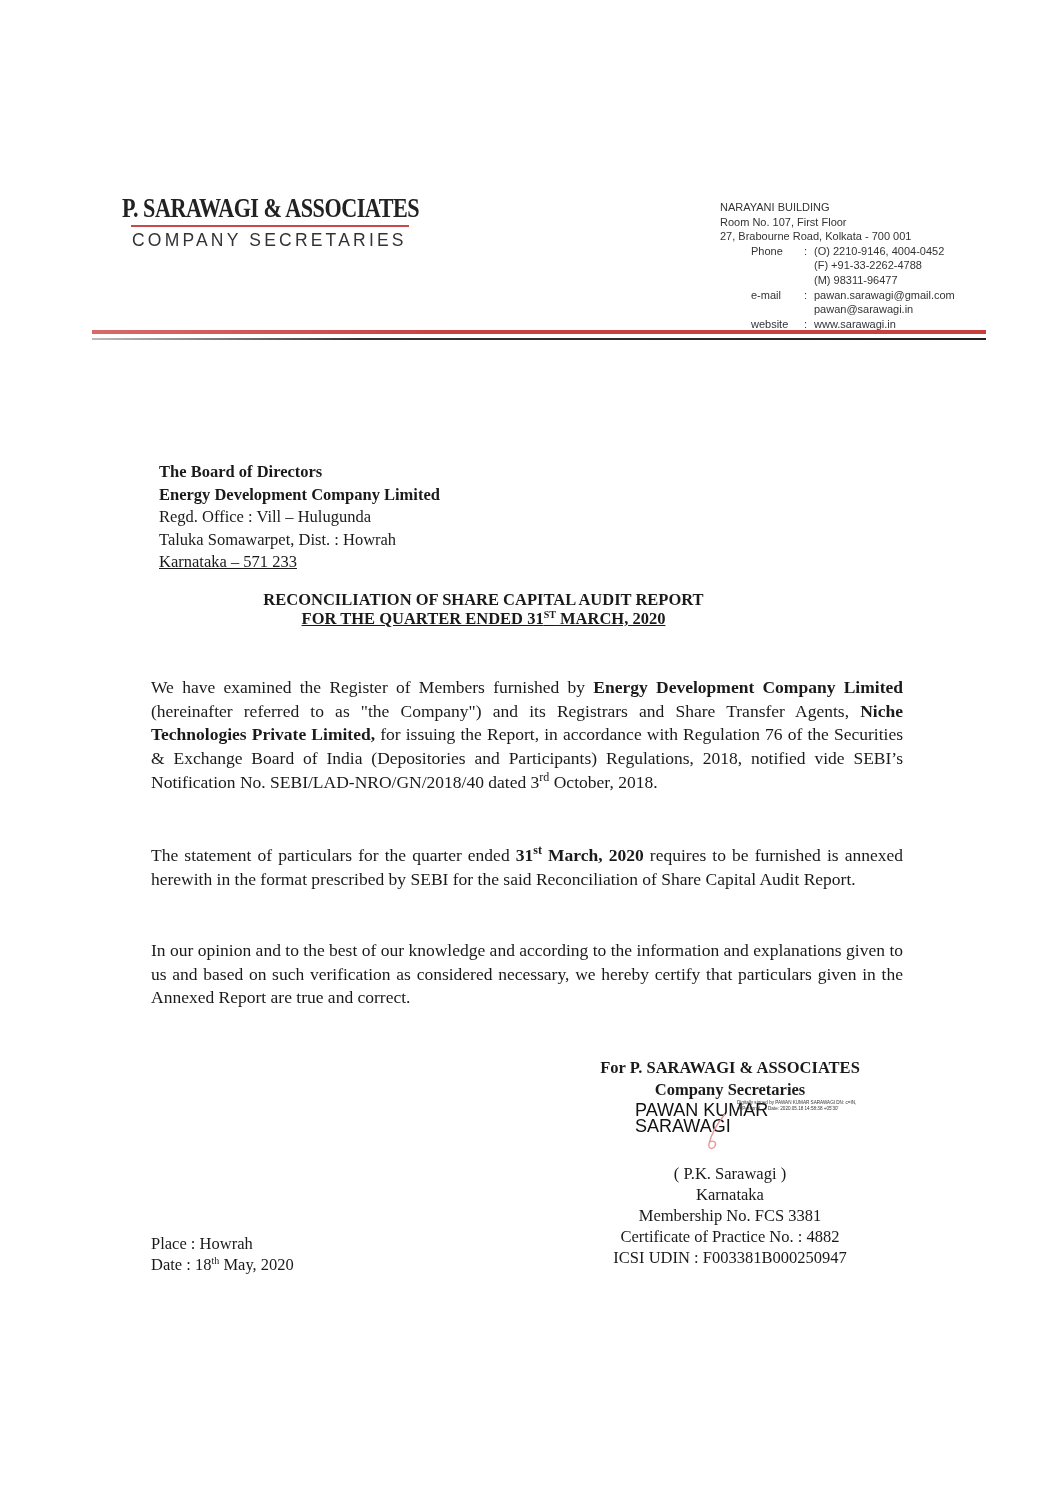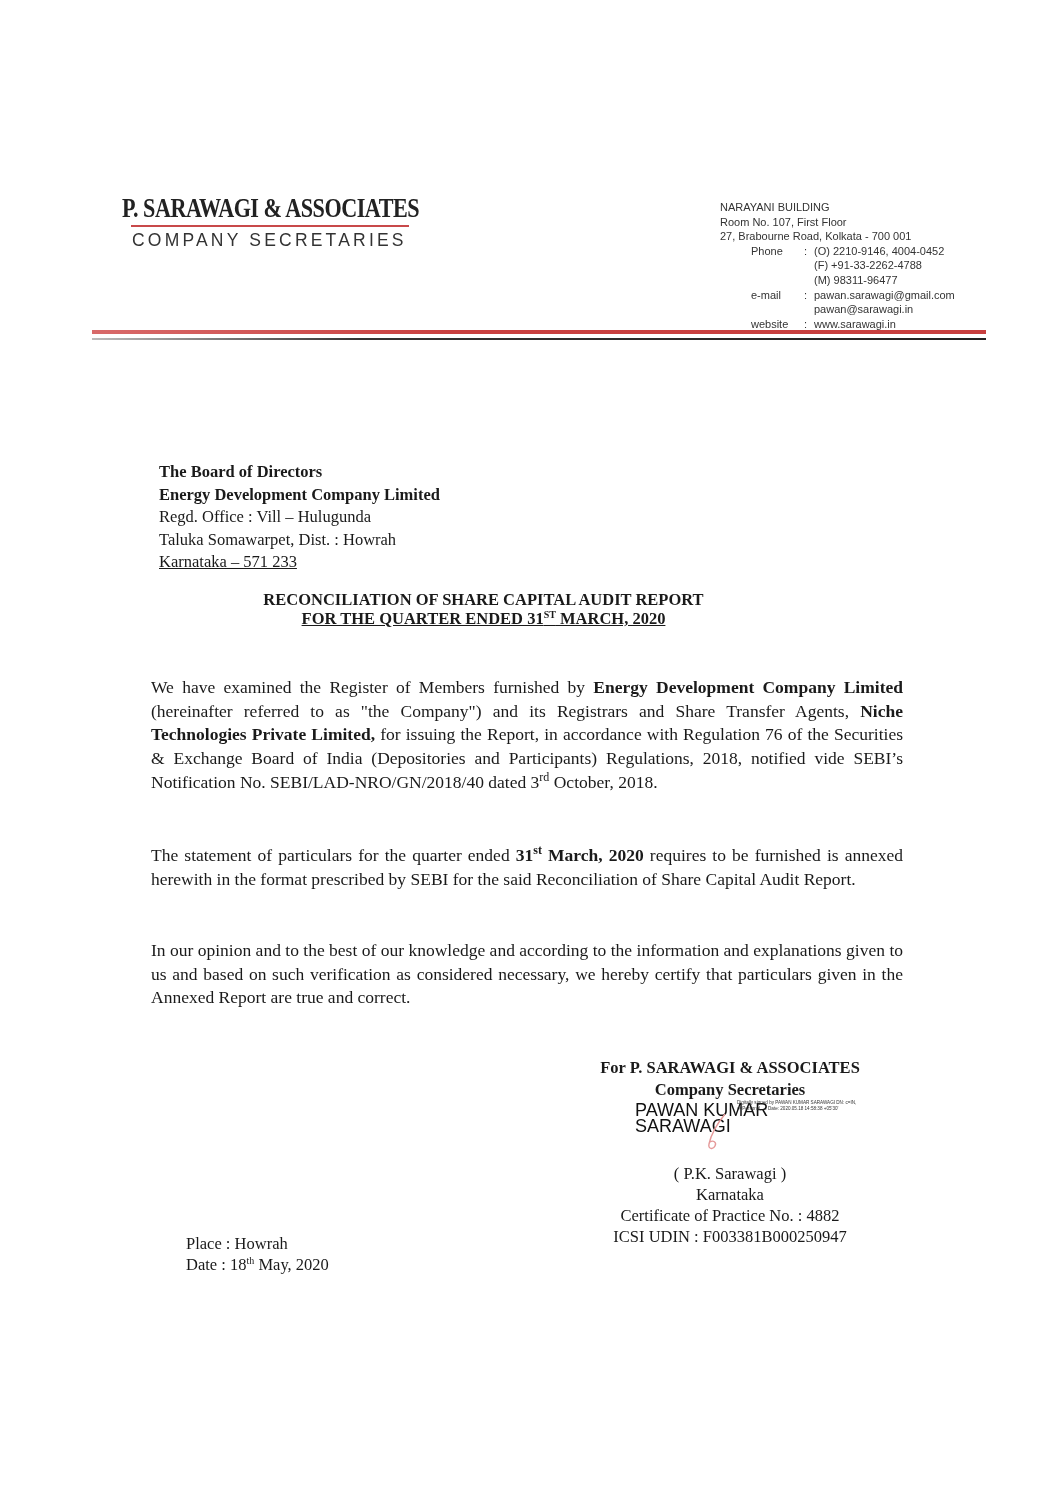--- a/index.html
+++ b/index.html
@@ -40,21 +40,21 @@
   
   .sig { position: absolute; left: 560px; width: 340px; text-align: center; font-size: 16.5px; }
   .sig-firm { top: 1057px; font-weight: bold; line-height: 22px; }
   .sig-digital { position: absolute; left: 625px; top: 1102px; width: 230px; height: 50px; }
   .sig-name { position: absolute; left: 10px; top: 0; font-size: 18px; line-height: 16px; color: #111; }
   .sig-stamp { position: absolute; left: 112px; top: -2px; width: 120px; font-size: 4.6px; line-height: 6px; color: #333; }
   .sig-mark { position: absolute; left: 78px; top: 10px; width: 30px; height: 40px; }
   .sig-lower { top: 1163px; line-height: 21px; }
   .sig-lower .b { font-weight: normal; }
 
-  .place { position: absolute; left: 151px; top: 1233px; font-size: 16.5px; line-height: 21px; margin-left: 35px; }
+  .place { position: absolute; left: 151px; top: 1233px; font-size: 16.5px; line-height: 21px; }
   .place sup { font-size: 10px; line-height: 0; }
 </style>
 </head>
 <body>
 
 <div class="firm-name serif">P. SARAWAGI &amp; ASSOCIATES</div>
 <div class="firm-rule"></div>
 <div class="firm-sub sans">COMPANY SECRETARIES</div>
 
 <div class="address sans">
@@ -133,20 +133,21 @@
   </div>
   <svg class="sig-mark" viewBox="0 0 30 40">
     <path d="M22 2 C 14 12, 8 22, 6 32 C 5 37, 10 38, 12 34 C 14 30, 10 28, 7 30" fill="none" stroke="#e59a9a" stroke-width="1.4"></path>
   </svg>
   <div class="sig-stamp sans">Digitally signed by PAWAN KUMAR SARAWAGI DN: c=IN, o=Personal, ... Date: 2020.05.18 14:58:38 +05'30'</div>
 </div>
 
 <div class="sig sig-lower serif">
   <div class="b">( P.K. Sarawagi )</div>
   <div class="b">Karnataka</div>
+  <div>Membership No. FCS 3381</div>
   <div>Certificate of Practice No. : 4882</div>
   <div>ICSI UDIN : F003381B000250947</div>
 </div>
 
 <div class="place serif">
   <div>Place : Howrah</div>
   <div><span>Date :  18</span><sup>th</sup><span> May, 2020</span></div>
 </div>
 
 </body></html>

